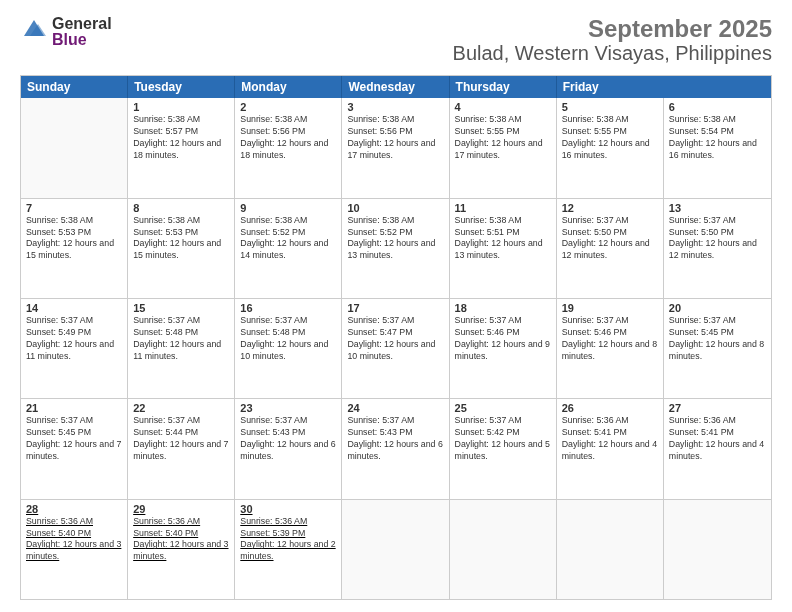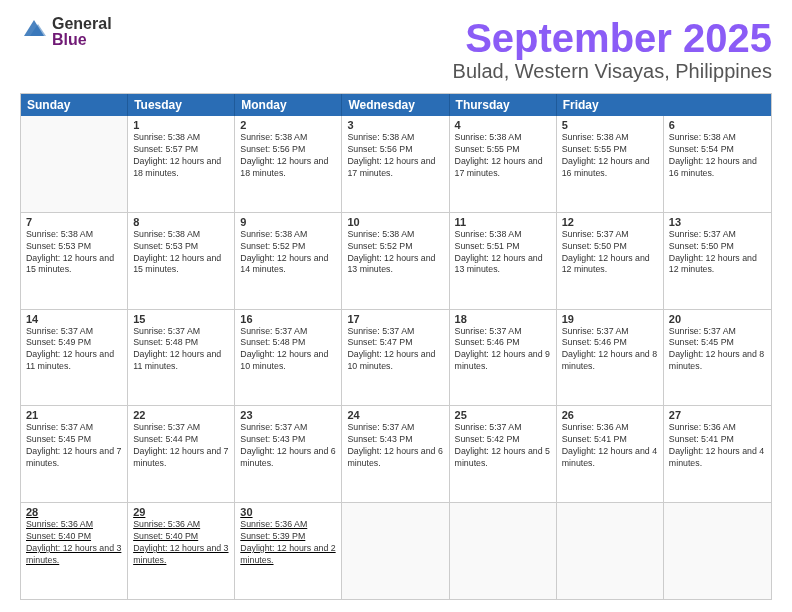--- a/index.html
+++ b/index.html
@@ -44,23 +44,23 @@
       color: #701a75;
     }
     .logo-icon {
       width: 28px;
       height: 24px;
     }
     .title-block {
       text-align: right;
     }
     .cal-title {
-      font-size: 40px;
-      font-weight: bold;
-      color: #8b5cf6;
+      font-size: 24px;
+      font-weight: bold;
+      color: #737373;
       line-height: 1.1;
     }
     .cal-subtitle {
       font-size: 20px;
       color: #555;
     }
     .calendar {
       flex: 1;
       display: flex;
       flex-direction: column;

